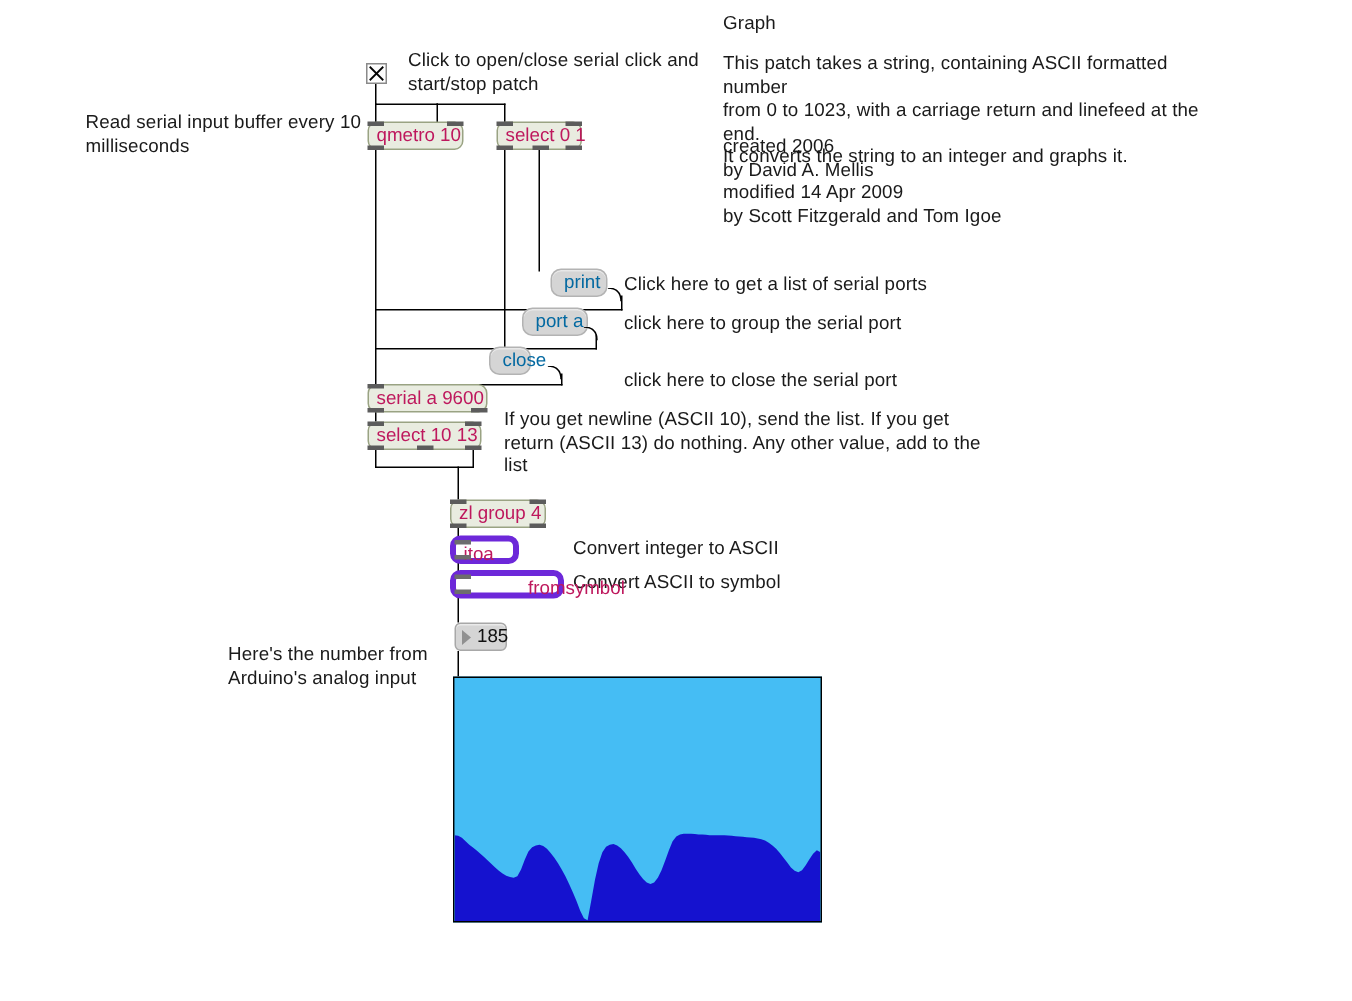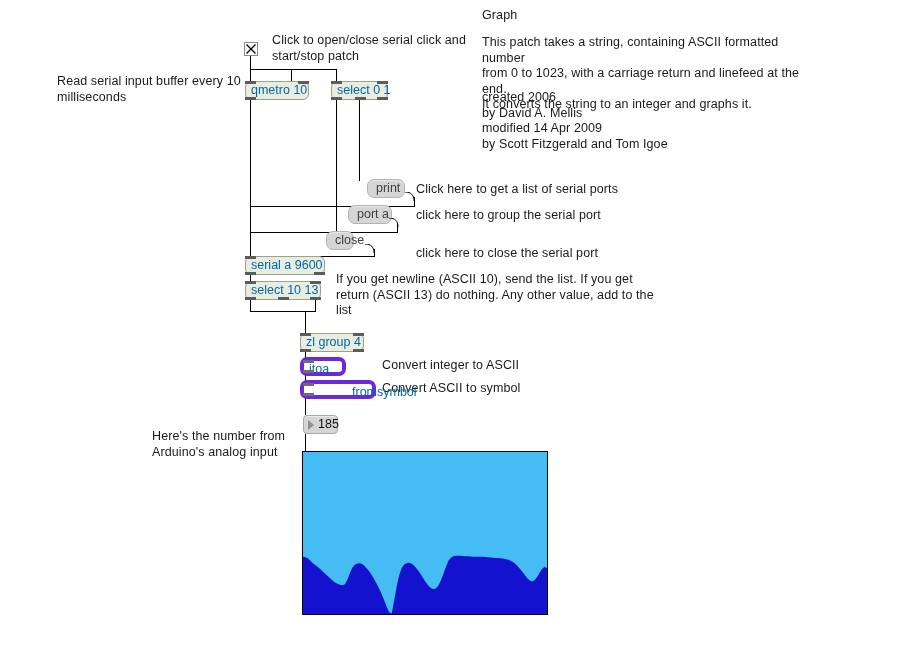--- a/index.html
+++ b/index.html
@@ -54,21 +54,21 @@
   .objbox {
     position: absolute;
     box-sizing: border-box;
     background: #e9ece0;
     border: 1px solid #9aa383;
     border-radius: 6px;
     font-size: 12.5px;
     line-height: 17px;
     height: 19px;
     padding: 0 5px;
-    color: #0369a1;
+    color: #be185d;
     white-space: nowrap;
   }
   .objbox.yellow {
     background: #ffffff;
     border: 4px solid #6d28d9;
     border-radius: 7px;
   }
   
   .nub {
     position: absolute;
@@ -84,21 +84,21 @@
   .msgbox {
     position: absolute;
     box-sizing: border-box;
     background: #d5d5d5;
     border: 1px solid #b3b3b3;
     border-radius: 7px;
     font-size: 12.5px;
     line-height: 17px;
     height: 19px;
     padding: 0 8px;
-    color: #404040;
+    color: #0369a1;
     white-space: nowrap;
     box-shadow: inset 0 1px 0 #e8e8e8;
   }
   .msgtail {
     position: absolute;
     width: 11px;
     height: 9px;
     overflow: hidden;
   }
   .msgtail svg { display: block; }

